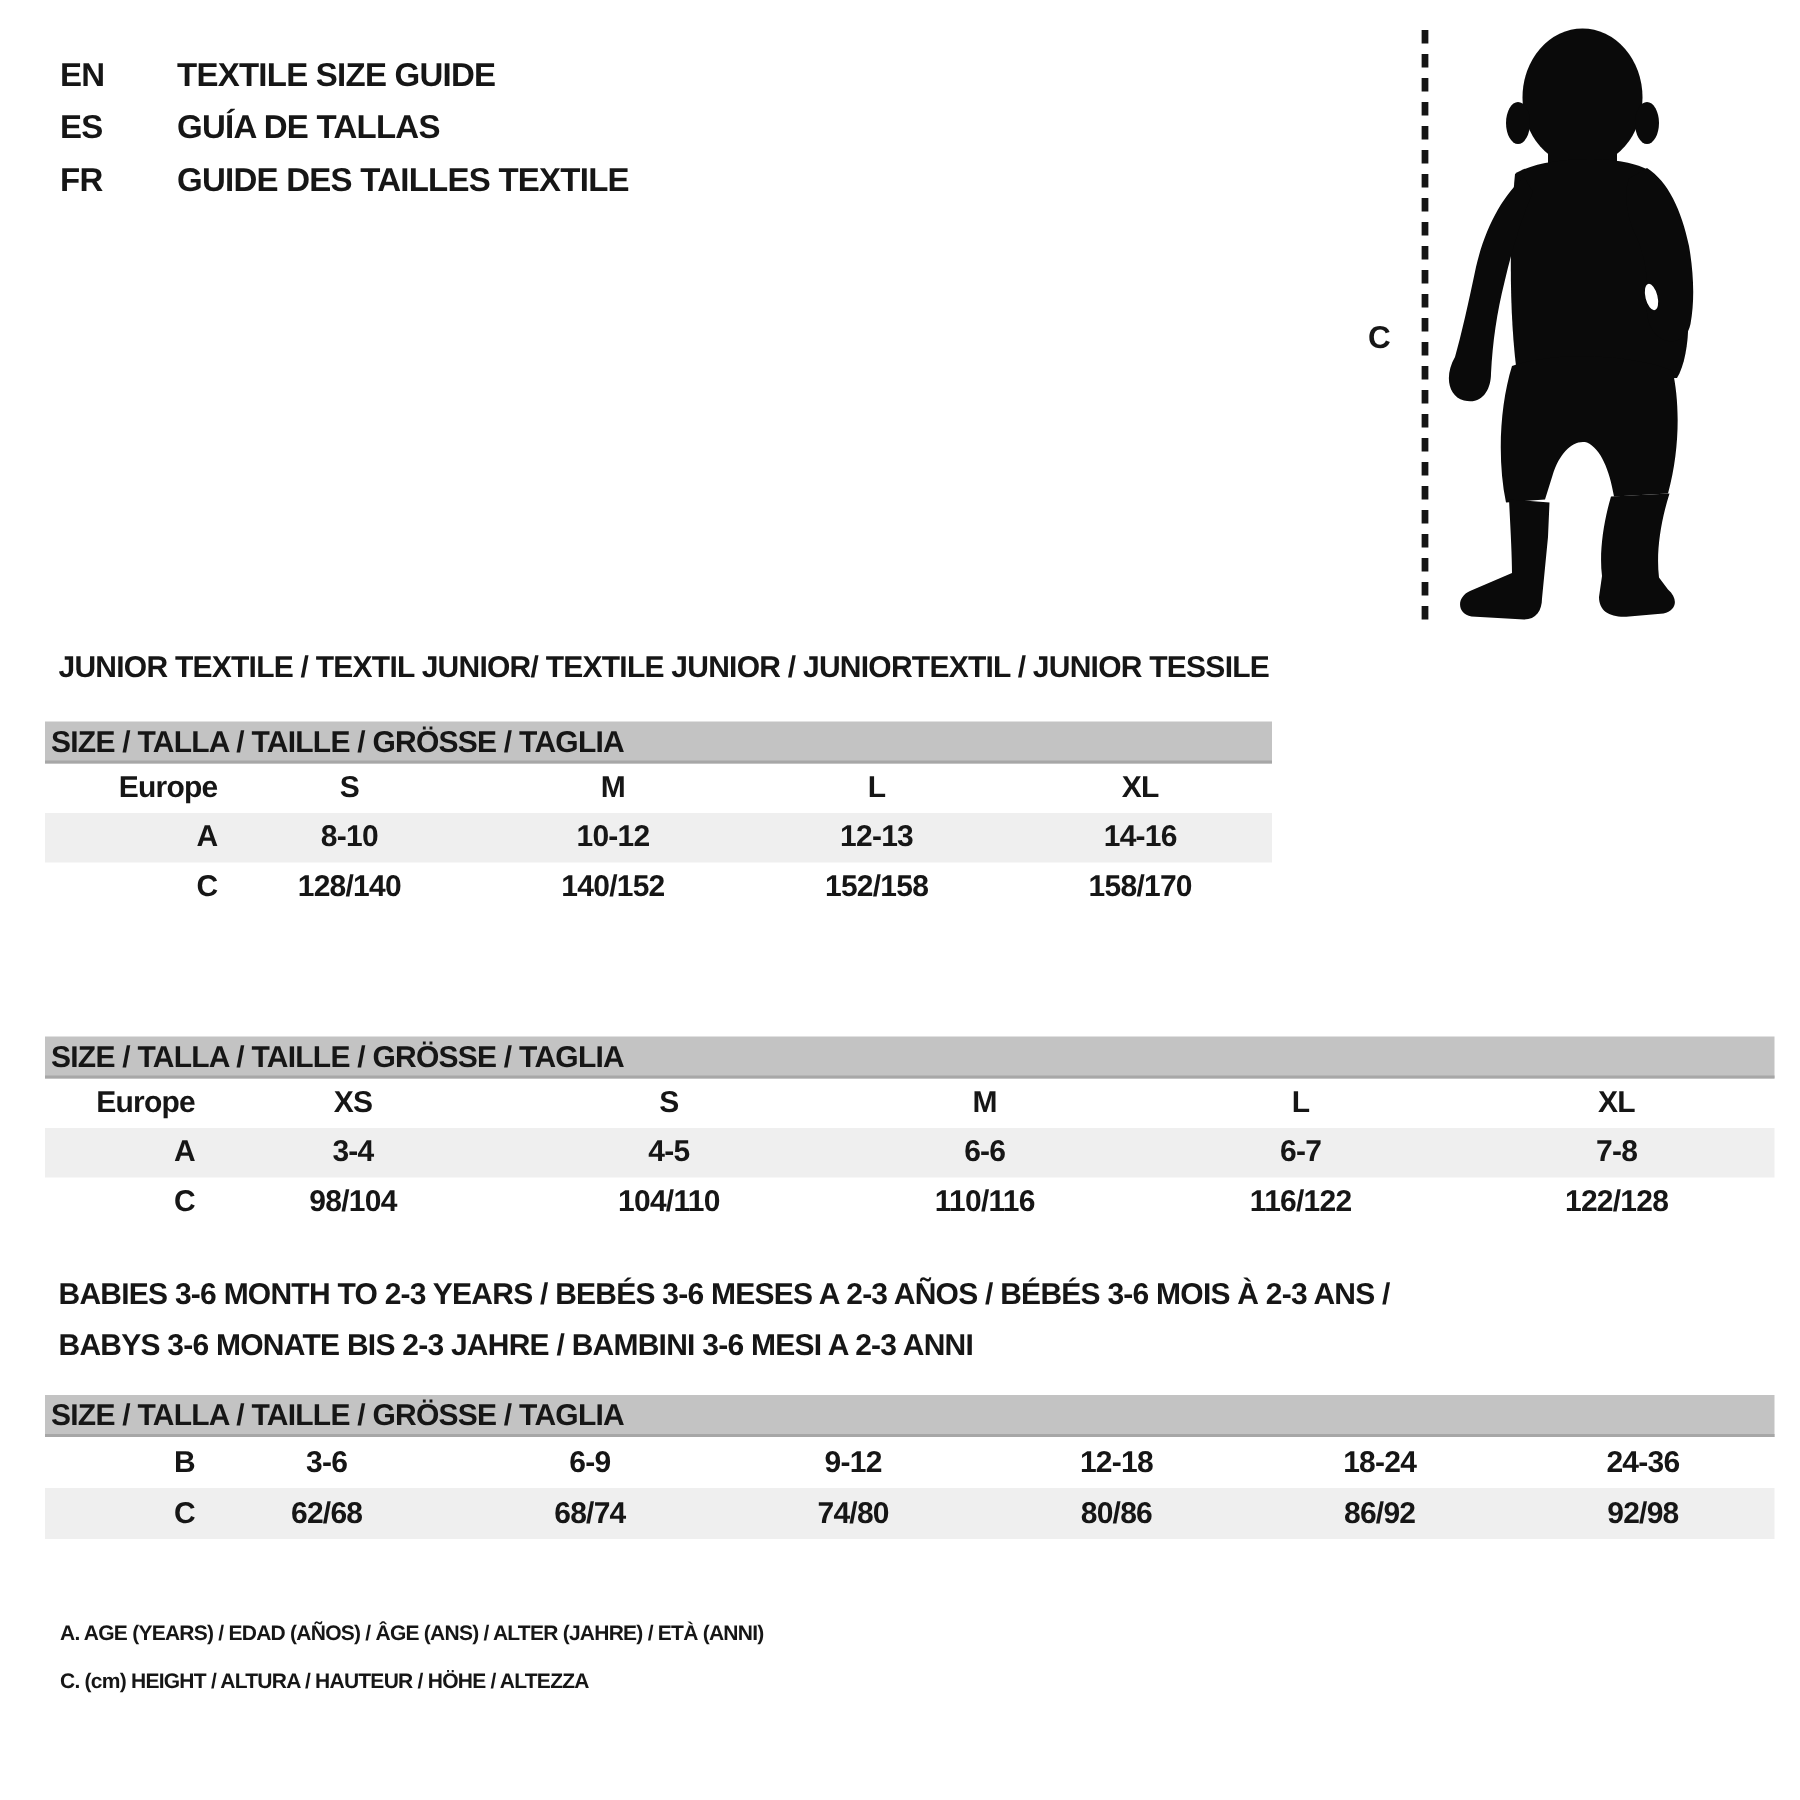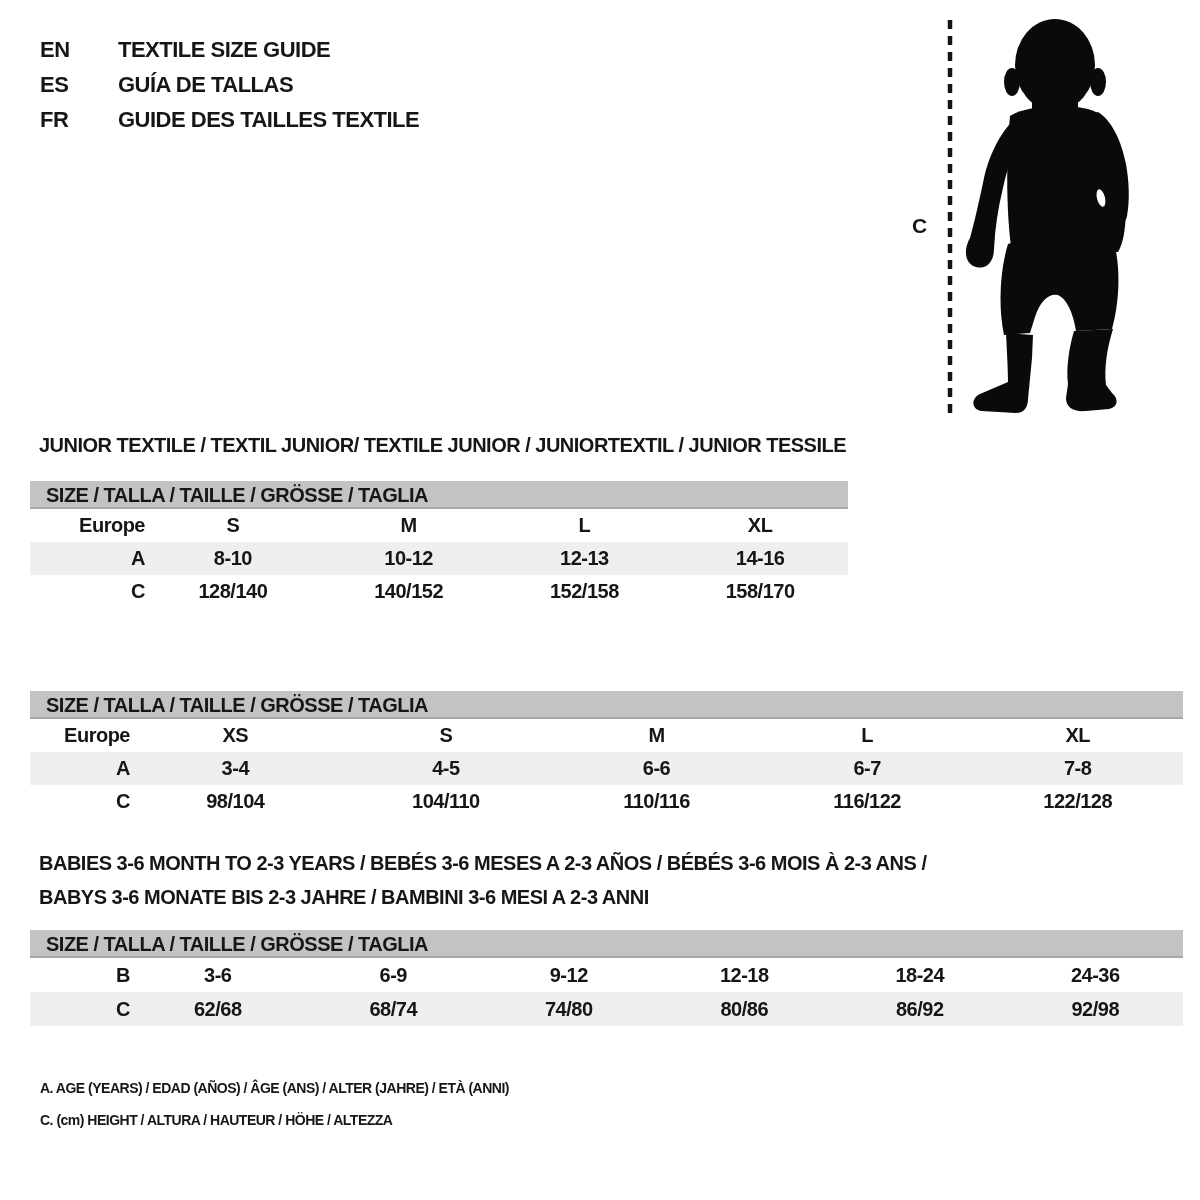--- a/index.html
+++ b/index.html
@@ -18,21 +18,21 @@
   
   .sec-title { position:absolute; left:39px; font-weight:700; font-size:20px; letter-spacing:-0.5px; white-space:nowrap; }
   .sec-title .sub { font-size:13px; position:relative; top:3px; }
   
   .size-table { position:absolute; left:30px; }
   .t1 { top:481px; width:818px; }
   .t2 { top:691px; width:1153px; }
   .t3 { top:930px; width:1153px; }
   .t-head {
     height:28px; line-height:28px; background:#c3c3c3; border-bottom:2px solid #a7a7a7;
-    font-weight:700; font-size:20px; letter-spacing:-0.5px; padding-left:16px; box-sizing:border-box;
+    font-weight:700; font-size:20px; letter-spacing:-0.5px; padding-left:4px; box-sizing:border-box;
   }
   .t-row { display:grid; align-items:center; font-weight:700; font-size:20px; letter-spacing:-0.5px; }
   .t1 .t-row { grid-template-columns:115px repeat(4,1fr); height:33px; }
   .t2 .t-row { grid-template-columns:100px repeat(5,1fr); height:33px; }
   .t3 .t-row { grid-template-columns:100px repeat(6,1fr); height:34px; }
   .t-row .cell { text-align:center; }
   .t-row .rowlabel { text-align:right; padding-left:10px; }
   .stripe { background:#efefef; }
   
   .legend-notes { position:absolute; left:40px; top:1072px; }

